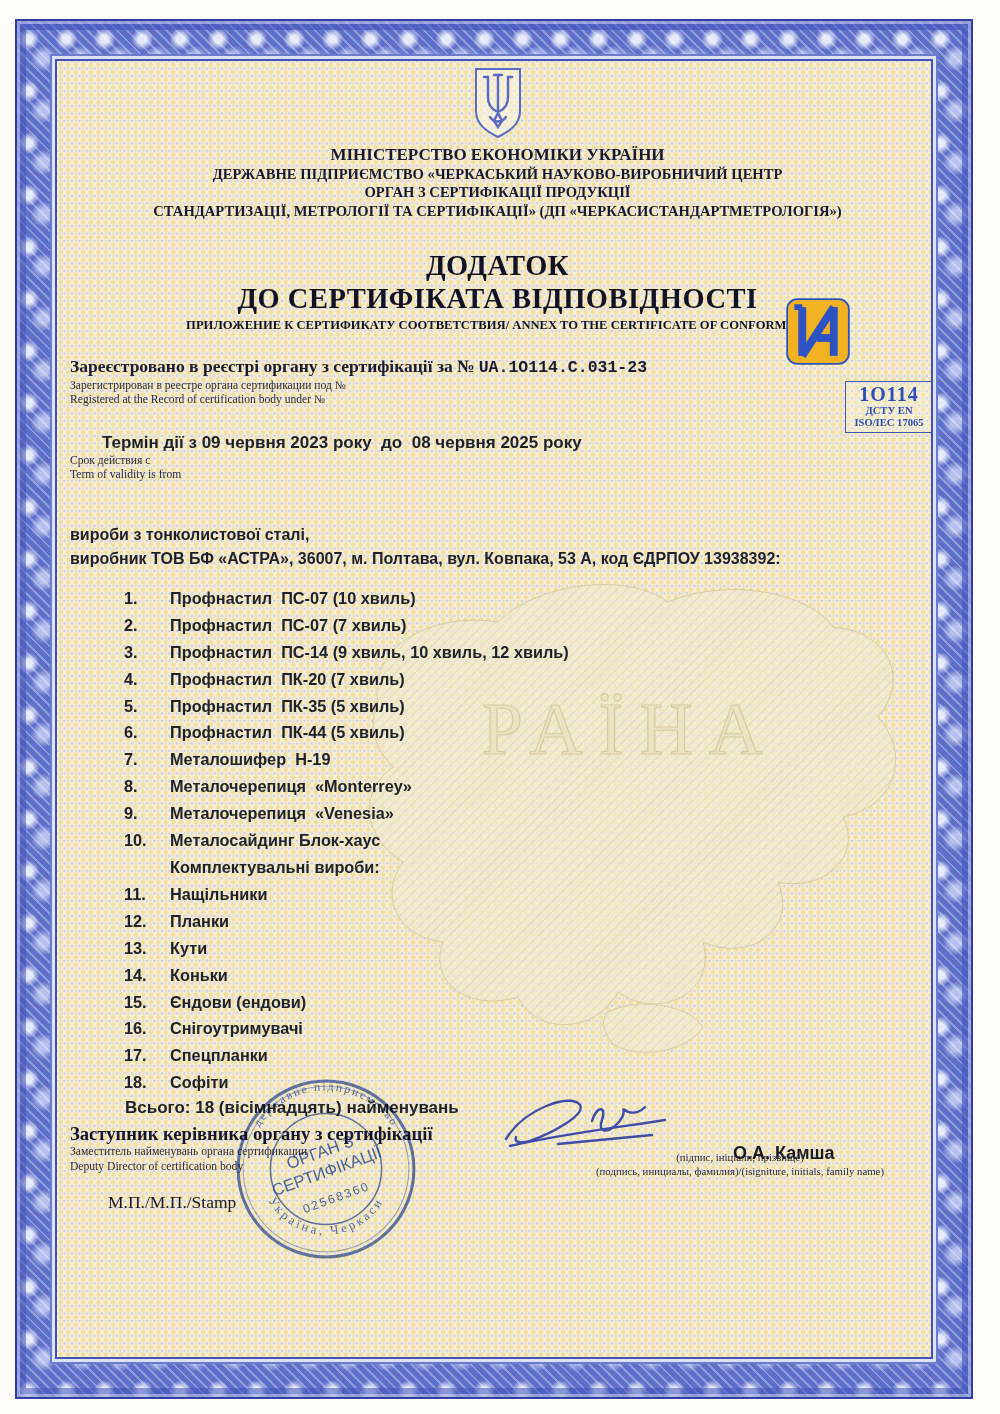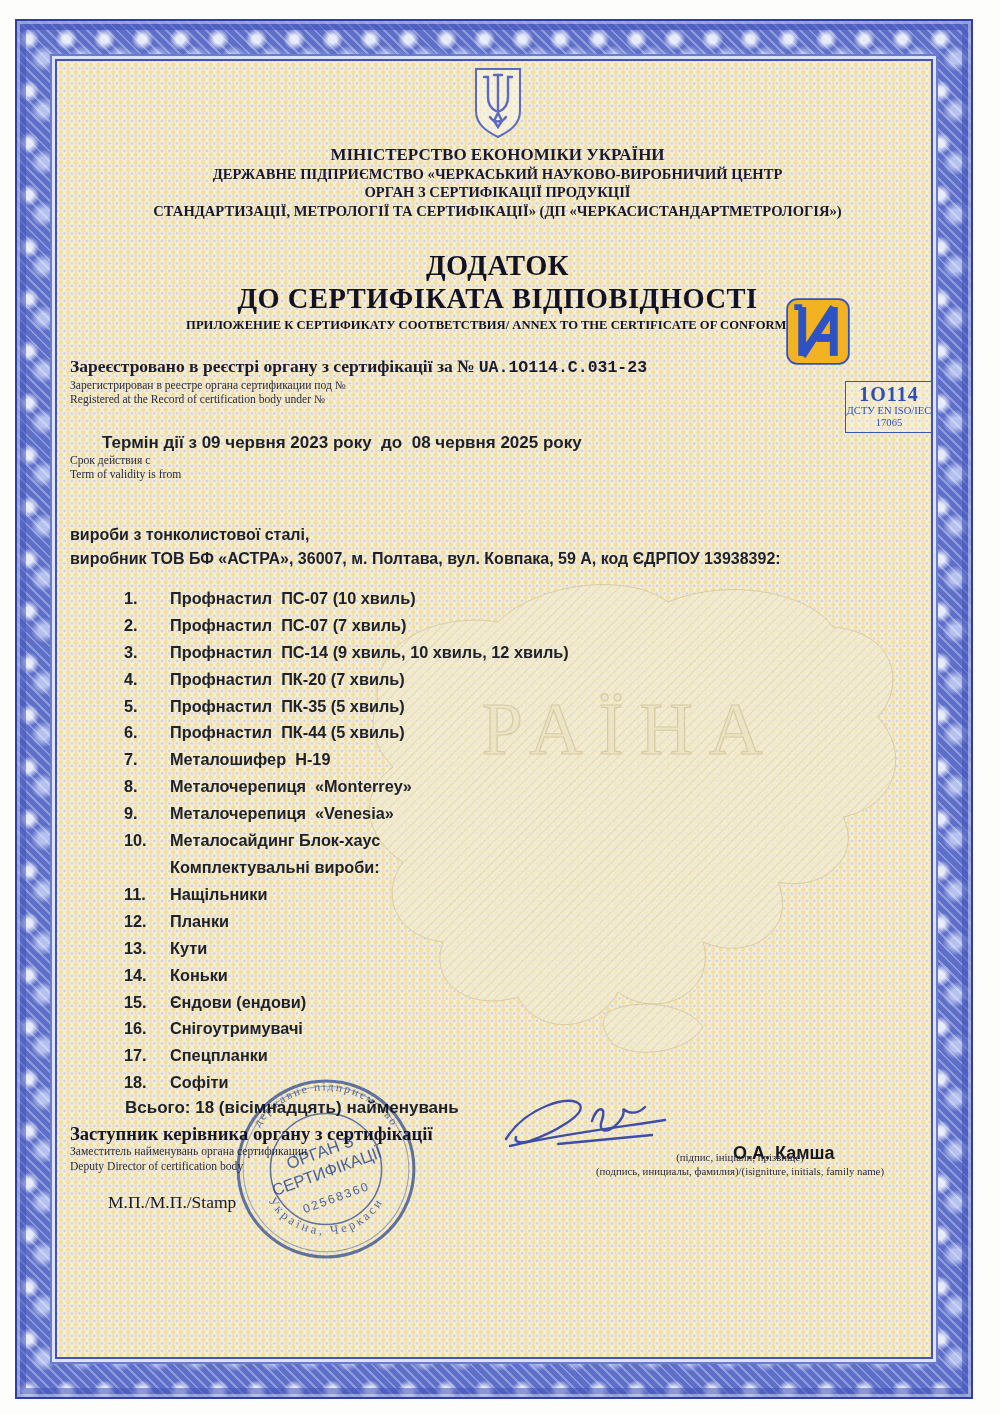--- a/index.html
+++ b/index.html
@@ -33,21 +33,21 @@
   .hdr-l2{font-size:14.6px;}
   .hdr, .title{text-align:center;}
   .title{margin-top:30px;color:#121226;}
   .title-main{font-weight:bold;font-size:28.5px;line-height:1.15;letter-spacing:0.5px;}
   .title-sub{font-weight:bold;font-size:12.6px;margin-top:3px;}
 
   .conformity-logo{position:absolute;top:236px;right:80px;}
   .code-box{position:absolute;top:320px;right:-2px;width:86px;border:1.5px solid #3a55b8;
     text-align:center;color:#2d4fb5;padding:2px 0 3px;background:rgba(250,247,230,0.25);margin-left:20px;}
   .code-box .code{font-size:20px;font-weight:bold;letter-spacing:1px;line-height:1.05;}
-  .code-box .std{font-size:10.6px;font-weight:normal;line-height:1.15;}
+  .code-box .std{font-size:10.6px;font-weight:bold;line-height:1.15;}
 
   .reg{margin-top:22px;color:#1a1a32;}
   .reg-main{font-size:17.5px;font-weight:bold;line-height:1.3;}
   .reg-num{font-family:Liberation Mono, monospace;font-size:16.5px;margin-left:4px;}
   .small{font-size:11.6px;line-height:1.25;color:#2a2a40;}
 
   .validity{margin-top:24px;}
   .val-main{font-family:"Liberation Sans",sans-serif;font-weight:bold;font-size:17px;
     color:#1d1f2b;line-height:1.3;white-space:pre-wrap;padding-left:32px;}
 
@@ -133,21 +133,21 @@
       </div>
 
       <div class="validity">
         <div class="val-main">Термін дії з 09 червня 2023 року  до  08 червня 2025 року</div>
         <div class="small">Срок действия с</div>
         <div class="small">Term of validity is from</div>
       </div>
 
       <div class="product">
         <div>вироби з тонколистової сталі,</div>
-        <div>виробник ТОВ БФ «АСТРА», 36007, м. Полтава, вул. Ковпака, 59 А, код ЄДРПОУ 13938392:</div>
+        <div>виробник ТОВ БФ «АСТРА», 36007, м. Полтава, вул. Ковпака, 53 А, код ЄДРПОУ 13938392:</div>
       </div>
 
       <div class="items" id="items">
           <div class="item-row">
             <span class="item-num">1.</span>
             <span class="item-text">Профнастил  ПС-07 (10 хвиль)</span>
           </div>
           <div class="item-row">
             <span class="item-num">2.</span>
             <span class="item-text">Профнастил  ПС-07 (7 хвиль)</span>

